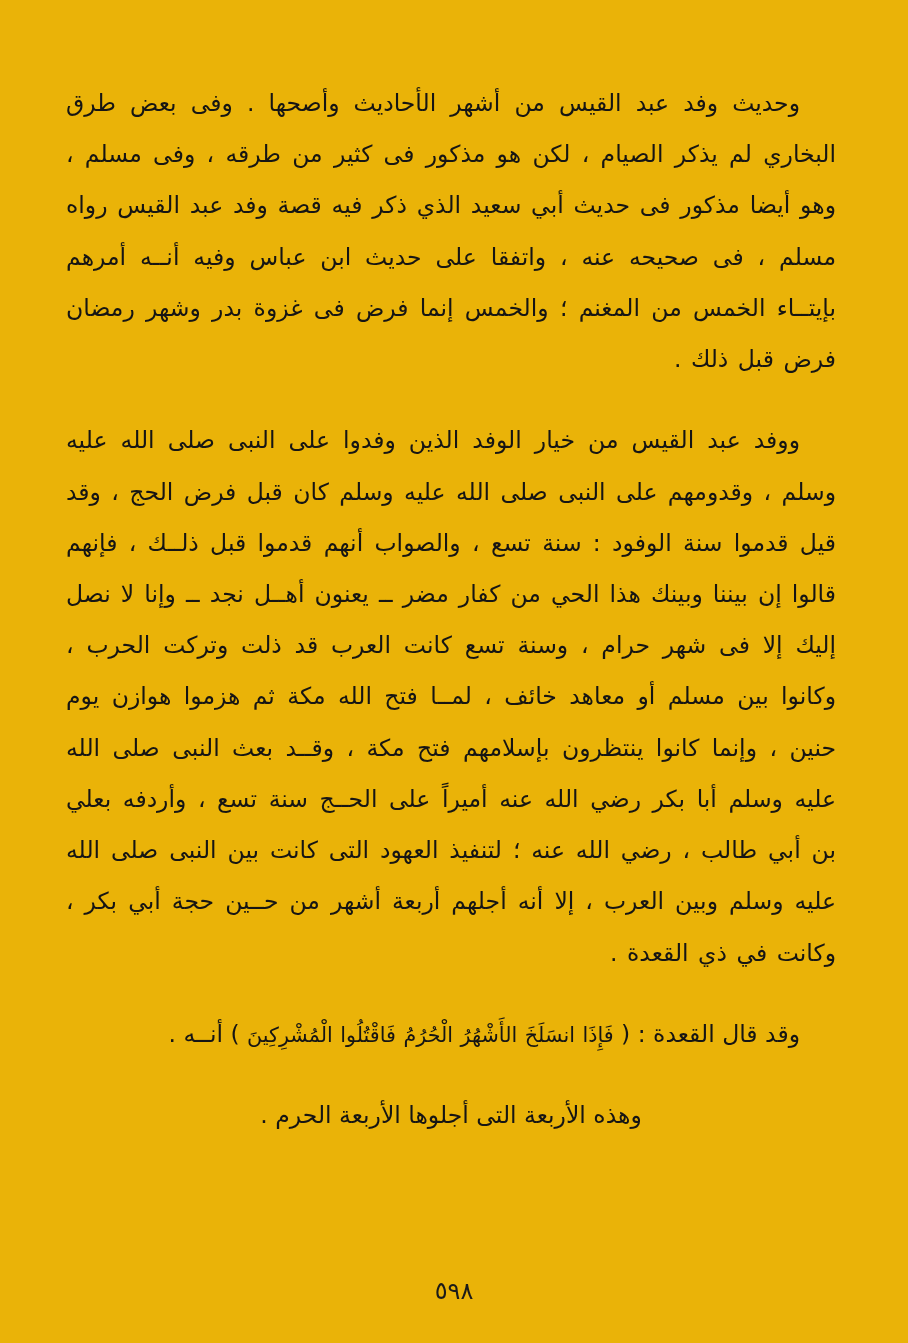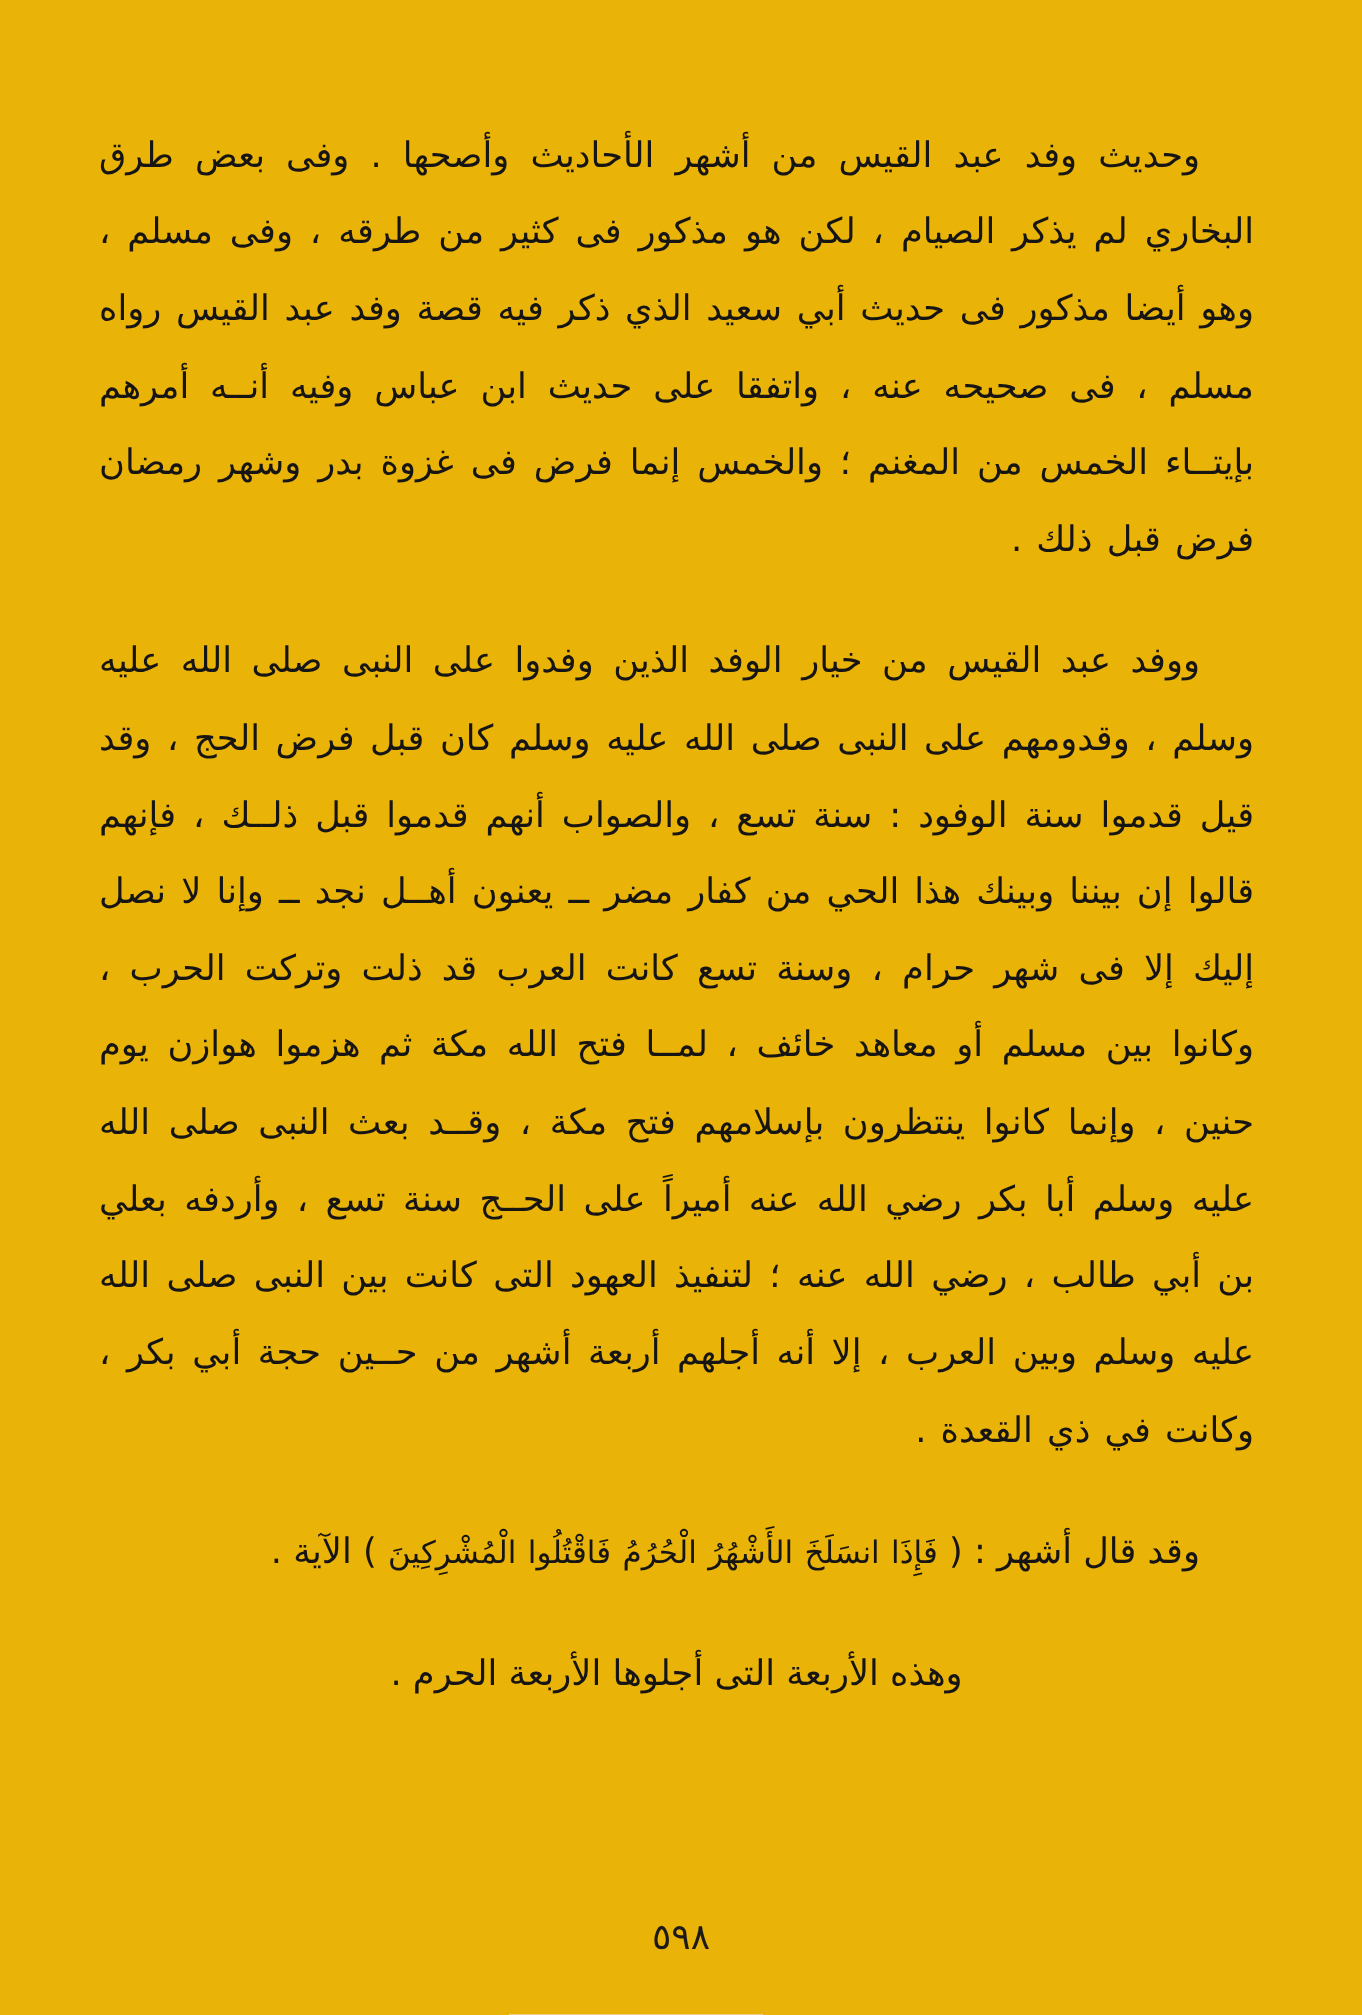--- a/index.html
+++ b/index.html
@@ -67,20 +67,20 @@
 </head>
 <body>
 
 <div class="page">
   <div class="text-block">
 
     <p class="para">وحديث وفد عبد القيس من أشهر الأحاديث وأصحها . وفى بعض طرق البخاري لم يذكر الصيام ، لكن هو مذكور فى كثير من طرقه ، وفى مسلم ، وهو أيضا مذكور فى حديث أبي سعيد الذي ذكر فيه قصة وفد عبد القيس رواه مسلم ، فى صحيحه عنه ، واتفقا على حديث ابن عباس وفيه أنــه أمرهم بإيتــاء الخمس من المغنم ؛ والخمس إنما فرض فى غزوة بدر وشهر رمضان فرض قبل ذلك .</p>
 
     <p class="para">ووفد عبد القيس من خيار الوفد الذين وفدوا على النبى صلى الله عليه وسلم ، وقدومهم على النبى صلى الله عليه وسلم كان قبل فرض الحج ، وقد قيل قدموا سنة الوفود : سنة تسع ، والصواب أنهم قدموا قبل ذلــك ، فإنهم قالوا إن بيننا وبينك هذا الحي من كفار مضر ــ يعنون أهــل نجد ــ وإنا لا نصل إليك إلا فى شهر حرام ، وسنة تسع كانت العرب قد ذلت وتركت الحرب ، وكانوا بين مسلم أو معاهد خائف ، لمــا فتح الله مكة ثم هزموا هوازن يوم حنين ، وإنما كانوا ينتظرون بإسلامهم فتح مكة ، وقــد بعث النبى صلى الله عليه وسلم أبا بكر رضي الله عنه أميراً على الحــج سنة تسع ، وأردفه بعلي بن أبي طالب ، رضي الله عنه ؛ لتنفيذ العهود التى كانت بين النبى صلى الله عليه وسلم وبين العرب ، إلا أنه أجلهم أربعة أشهر من حــين حجة أبي بكر ، وكانت في ذي القعدة .</p>
 
-    <p class="quran-line"><span>وقد قال أشهر : ( </span><span class="quran-verse">فَإِذَا انسَلَخَ الأَشْهُرُ الْحُرُمُ فَاقْتُلُوا الْمُشْرِكِينَ</span><span> ) الآية .</span></p>
+    <p class="quran-line"><span>وقد قال القعدة : ( </span><span class="quran-verse">فَإِذَا انسَلَخَ الأَشْهُرُ الْحُرُمُ فَاقْتُلُوا الْمُشْرِكِينَ</span><span> ) أنــه .</span></p>
 
     <p class="closing-line">وهذه الأربعة التى أجلوها الأربعة الحرم .</p>
 
   </div>
 
   <div class="page-number">٥٩٨</div>
 </div>
 
 </body></html>

